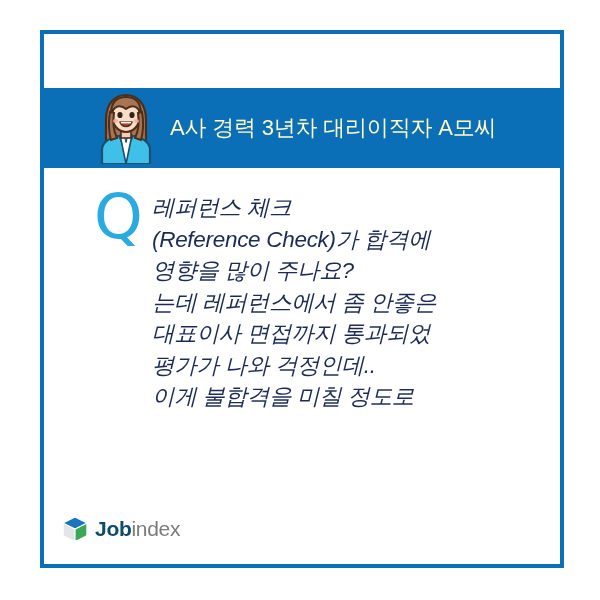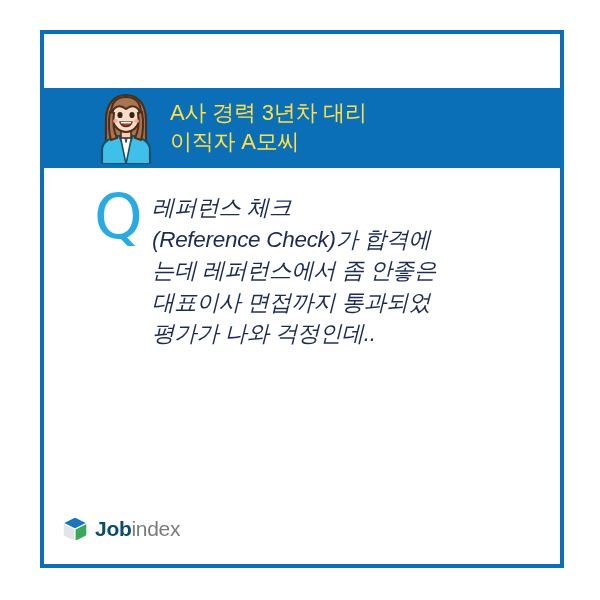--- a/index.html
+++ b/index.html
@@ -49,23 +49,23 @@
     flex: 0 0 auto;
     width: 56px;
     height: 72px;
     margin-right: 16px;
     position: relative;
   }
   .avatar svg { display: block; }
 
   .profile-text {
     display: flex;
-    flex-direction: column;
+    flex-direction: row;
     justify-content: center;
-    color: #fde047;
+    color: #fef9c3;
     line-height: 1.30;
   }
   .profile-line {
     font-size: 22px;
     font-weight: 400;
     white-space: nowrap;
     letter-spacing: -0.2px;
   }
 
   
@@ -175,23 +175,25 @@
     </div>
   </div>
 
   <div class="body-area">
 
     <div class="qa-row">
       <div class="q-mark">Q</div>
       <div class="q-text">
         <span class="ln">레퍼런스 체크</span>
         <span class="ln">(Reference Check)가 합격에</span>
+        <span class="ln">영향을 많이 주나요?</span>
         <span class="ln">는데 레퍼런스에서 좀 안좋은</span>
         <span class="ln">대표이사 면접까지 통과되었</span>
         <span class="ln">평가가 나와 걱정인데..</span>
+        <span class="ln">이게 불합격을 미칠 정도로</span>
       </div>
     </div>
 
     <div class="footer">
       <div class="logo-mark">
         <svg width="26" height="26" viewBox="0 0 26 26" xmlns="http://www.w3.org/2000/svg">
           <defs>
             <clipPath id="cubeclip">
               <rect x="1" y="1" width="24" height="24" rx="6" ry="6"></rect>
             </clipPath>

